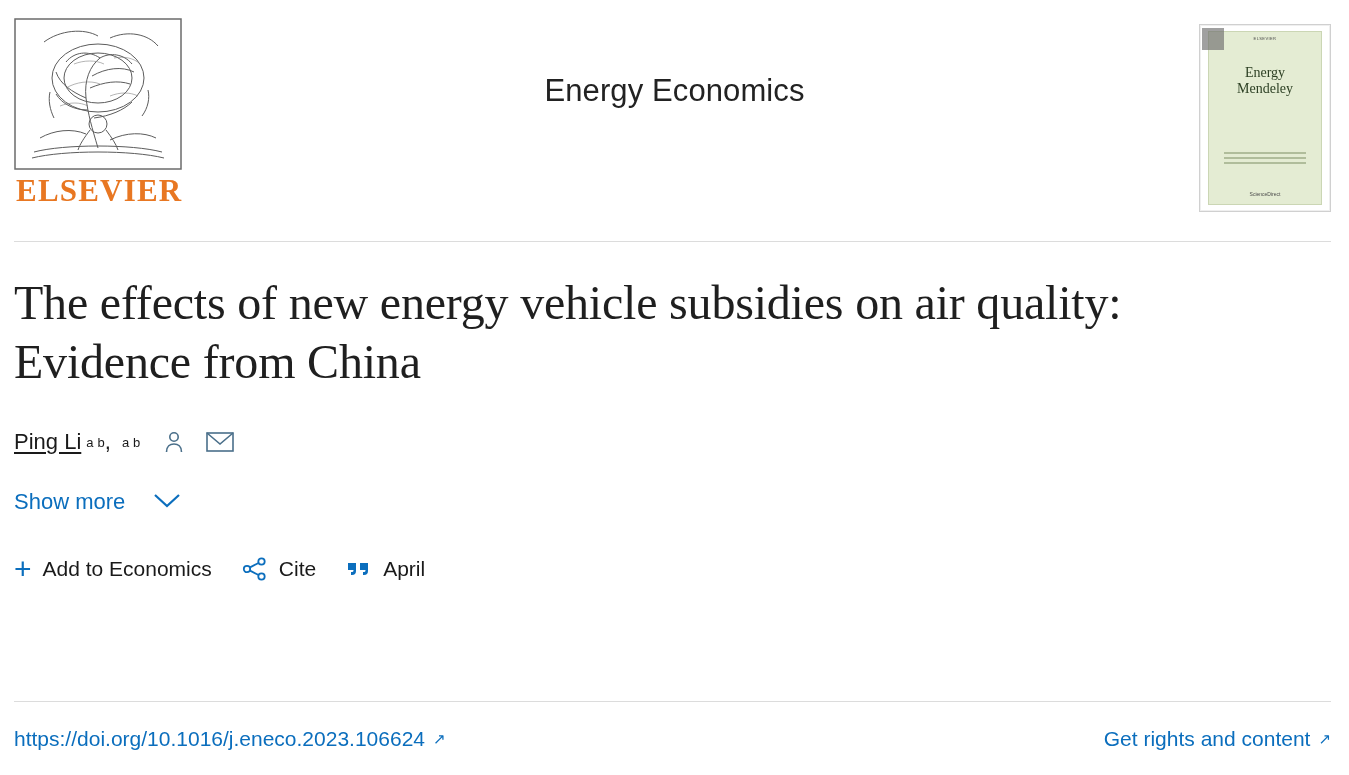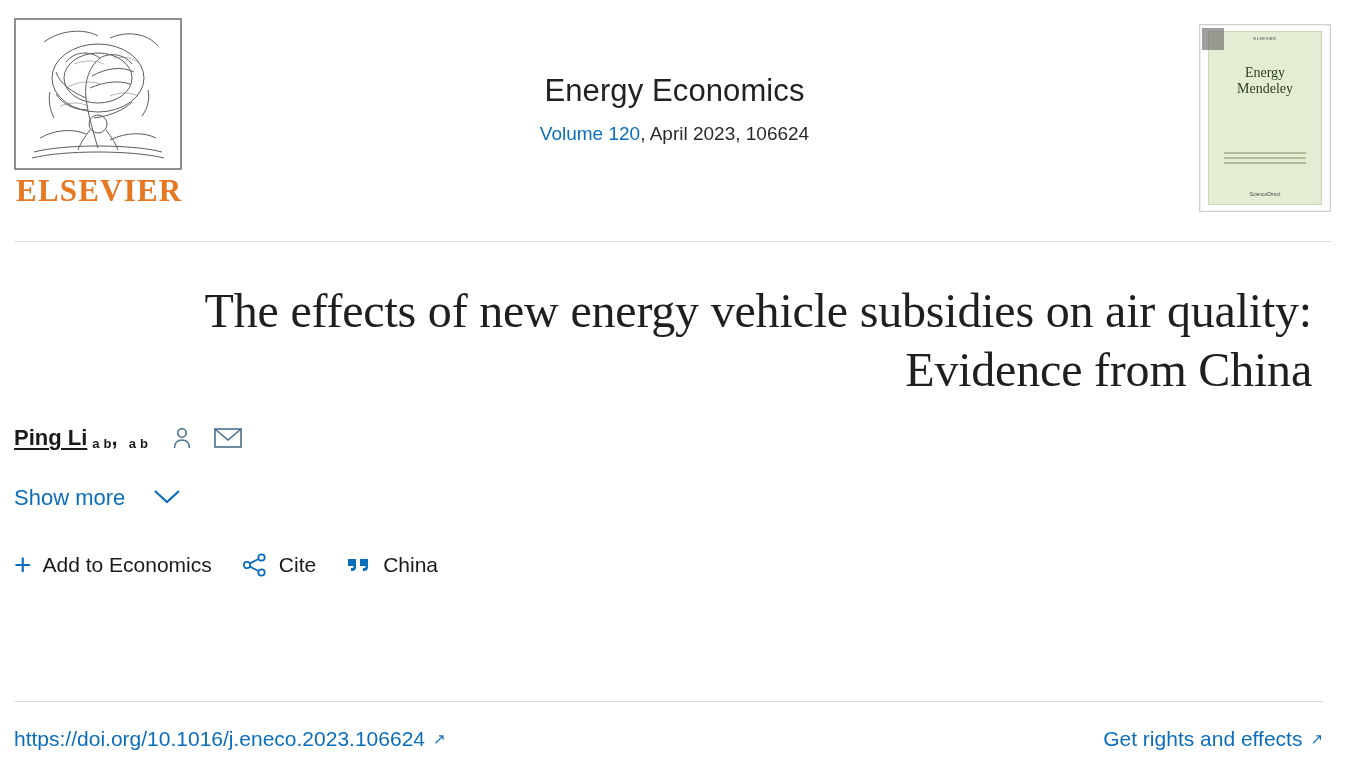--- a/index.html
+++ b/index.html
@@ -147,34 +147,32 @@
   
   .article {
     padding: 32px 18px 0 14px;
   }
   h1.title {
     font-family: "Liberation Serif", serif;
     font-size: 48px;
     line-height: 1.22;
     font-weight: 400;
     color: #1f1f1f;
-    margin: 8px;
+    margin: 0;
     letter-spacing: -0.2px;
     max-width: 1290px;
-    text-align: right;
   }
   .authors {
-    margin-top: 26px;
+    margin-top: 38px;
     font-size: 22px;
     color: #1a1a1a;
     display: flex;
-    align-items: flex-end;
+    align-items: center;
     flex-wrap: wrap;
     gap: 0;
-    font-weight: bold;
   }
   .author-link {
     text-decoration: underline;
     text-underline-offset: 3px;
     color: #1a1a1a;
     cursor: pointer;
   }
   .sup {
     font-size: 13px;
     vertical-align: super;
@@ -227,21 +225,21 @@
     font-size: 30px;
     line-height: 0.6;
     color: #0b6ebd;
     font-weight: 300;
   }
 
   
   .footer {
     position: absolute;
     left: 14px;
-    right: 26px;
+    right: 18px;
     bottom: 0;
     height: 74px;
     border-top: 1px solid #dcdcdc;
     display: flex;
     align-items: center;
     justify-content: space-between;
     font-size: 21px;
   }
   .doi-link, .rights-link {
     color: #0b6ebd;
@@ -295,23 +293,20 @@
           <path d="M46 88 C56 84 66 84 74 88"></path>
           <path d="M60 46 C70 42 82 42 90 46"></path>
           <path d="M100 40 C110 38 120 40 126 46"></path>
         </g>
       </svg>
       <div class="elsevier-word">ELSEVIER</div>
     </div>
 
     <div class="journal-block">
       <div class="journal-title">Energy Economics</div>
-      <div class="journal-sub">
-        <span class="vol">Volume 120</span><span>, April 2023, 106624</span>
-      </div>
     </div>
 
     <div class="cover">
       <div class="cover-inner">
         <div class="cover-elsevier-mark"></div>
         <div class="cover-head-text">ELSEVIER</div>
         <div class="cover-title">
           <div>Energy</div>
           <div>Mendeley</div>
         </div>
@@ -384,30 +379,30 @@
         <span>Cite</span>
       </div>
 
       <div class="action">
         <span class="glyph">
           <svg width="26" height="20" viewBox="0 0 26 20" fill="#0b6ebd">
             <path d="M2 4 h8 v8 a4 4 0 0 1 -4 4 h-1 v-3 h1 a1.5 1.5 0 0 0 1.5 -1.5 v-0.5 h-5.5 z"></path>
             <path d="M14 4 h8 v8 a4 4 0 0 1 -4 4 h-1 v-3 h1 a1.5 1.5 0 0 0 1.5 -1.5 v-0.5 h-5.5 z"></path>
           </svg>
         </span>
-        <span>China</span>
+        <span>April</span>
       </div>
 
     </div>
   </div>
 
   <div class="footer">
     <a class="doi-link">
       <span>https://doi.org/10.1016/j.eneco.2023.106624</span>
       <span class="ext-arrow">↗</span>
     </a>
     <a class="rights-link">
-      <span>Get rights and effects</span>
+      <span>Get rights and content</span>
       <span class="ext-arrow">↗</span>
     </a>
   </div>
 
 </div>
 
 </body></html>

